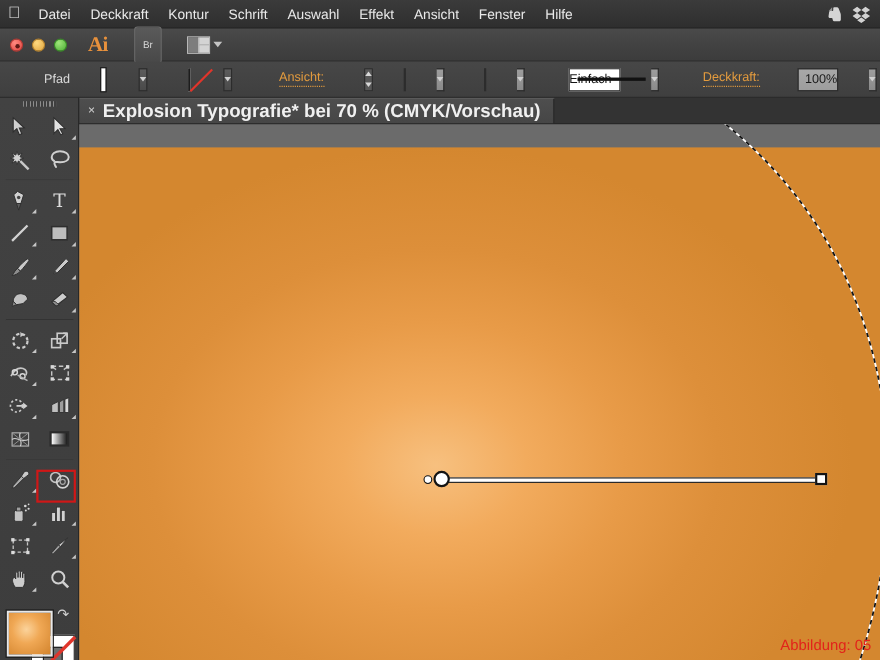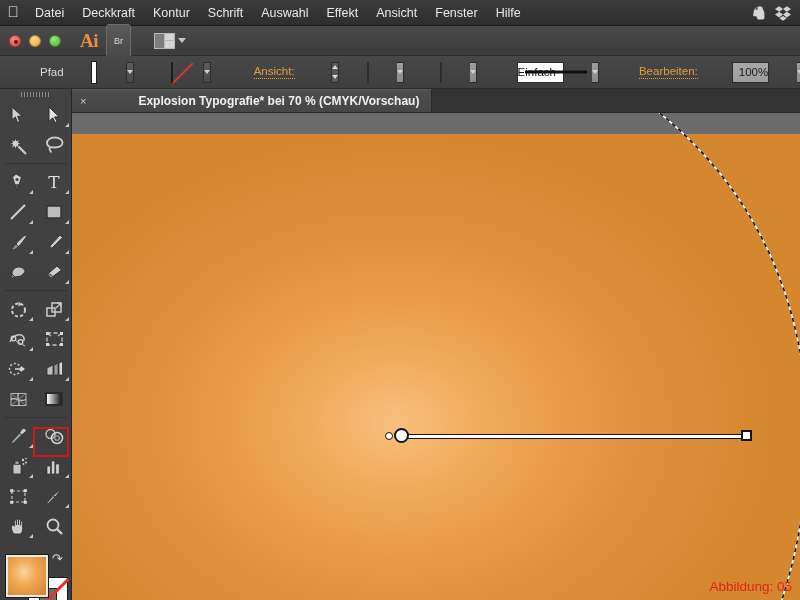--- a/index.html
+++ b/index.html
@@ -44,21 +44,21 @@
   .tl-close { background:radial-gradient(circle at 35% 30%,#ff8a80,#e0443e); border:1px solid #b33b35; }
   .tl-close:after{ content:""; position:absolute; left:4px; top:4px; width:4px;height:4px;
     border-radius:50%; background:#5e1a16;}
   .tl-min { background:radial-gradient(circle at 35% 30%,#ffd97f,#e0a640); border:1px solid #b5832f; }
   .tl-max { background:radial-gradient(circle at 35% 30%,#9fe67a,#4caf34); border:1px solid #3a8a28; }
   #ai-logo {
     margin-left:19px; color:#e8913c; font-size:19px; font-weight:bold;
     font-family:"Liberation Serif", serif; letter-spacing:-0.5px;
   }
   #bridge-btn {
-    margin-left:8px; width:25px; height:34px; border:1px solid #6d6d6d;
+    margin-left:24px; width:25px; height:34px; border:1px solid #6d6d6d;
     border-radius:3px; background:linear-gradient(to bottom,#5a5a5a,#484848);
     color:#d8d8d8; font-size:9px; display:flex; align-items:center; justify-content:center;
   }
   #arrange-docs { margin-left:23px; display:flex; align-items:center; gap:3px; }
   .arr-ico {
     width:21px; height:16px; border:1.5px solid #b8b8b8; display:flex;
   }
   .arr-ico i { flex:1; border-right:1.5px solid #b8b8b8; background:#7d7d7d;}
   .arr-ico u { flex:1; display:flex; flex-direction:column; }
   .arr-ico u b { flex:1; background:#d4d4d4; border-bottom:1.5px solid #b8b8b8;}
@@ -159,21 +159,21 @@
     position:absolute; left:72px; top:89px; width:728px; height:24px;
     background:#333333; border-bottom:1px solid #252525;
     display:flex; align-items:flex-end;
   }
   #doc-tab {
     height:23px; background:linear-gradient(to bottom,#4e4e4e,#464646);
     border-right:1px solid #2a2a2a; border-top:1px solid #5a5a5a;
     display:flex; align-items:center; padding:0 12px 0 8px; gap:7px;
   }
   #tab-close { color:#cfcfcf; font-size:11px; line-height:1; }
-  #tab-title { color:#f0f0f0; font-size:12px; font-weight:bold; white-space:nowrap;margin-left:45px; }
+  #tab-title { color:#f0f0f0; font-size:17px; font-weight:bold; white-space:nowrap; }
 
   
   #toolpanel {
     position:absolute; left:0; top:89px; width:72px; height:511px;
     background:linear-gradient(to bottom,#424242,#3d3d3d);
     border-right:1px solid #262626;
   }
   #tool-grip {
     height:11px; display:flex; align-items:center; justify-content:center;
   }
@@ -345,21 +345,21 @@
   </div>
 
   <div class="white-field" style="width:100px;margin-left:12px">
     <span class="brush-line"></span>
     <span>Einfach</span>
   </div>
   <div class="field-drop">
     <div class="mini-tri"></div>
   </div>
 
-  <div class="ctrl-text" style="margin-left:12px">Bearbeiten:</div>
+  <div class="ctrl-text" style="margin-left:12px">Deckkraft:</div>
   <div class="val-field" style="width:62px;margin-left:6px">100%</div>
   <div class="field-drop">
     <div class="mini-tri"></div>
   </div>
 
   <div style="margin-left:11px;color:#e0e0e0;font-size:11.5px">Stil:</div>
   <div id="style-sw" style="margin-left:6px"></div>
   <div class="field-drop">
     <div class="mini-tri"></div>
   </div>

